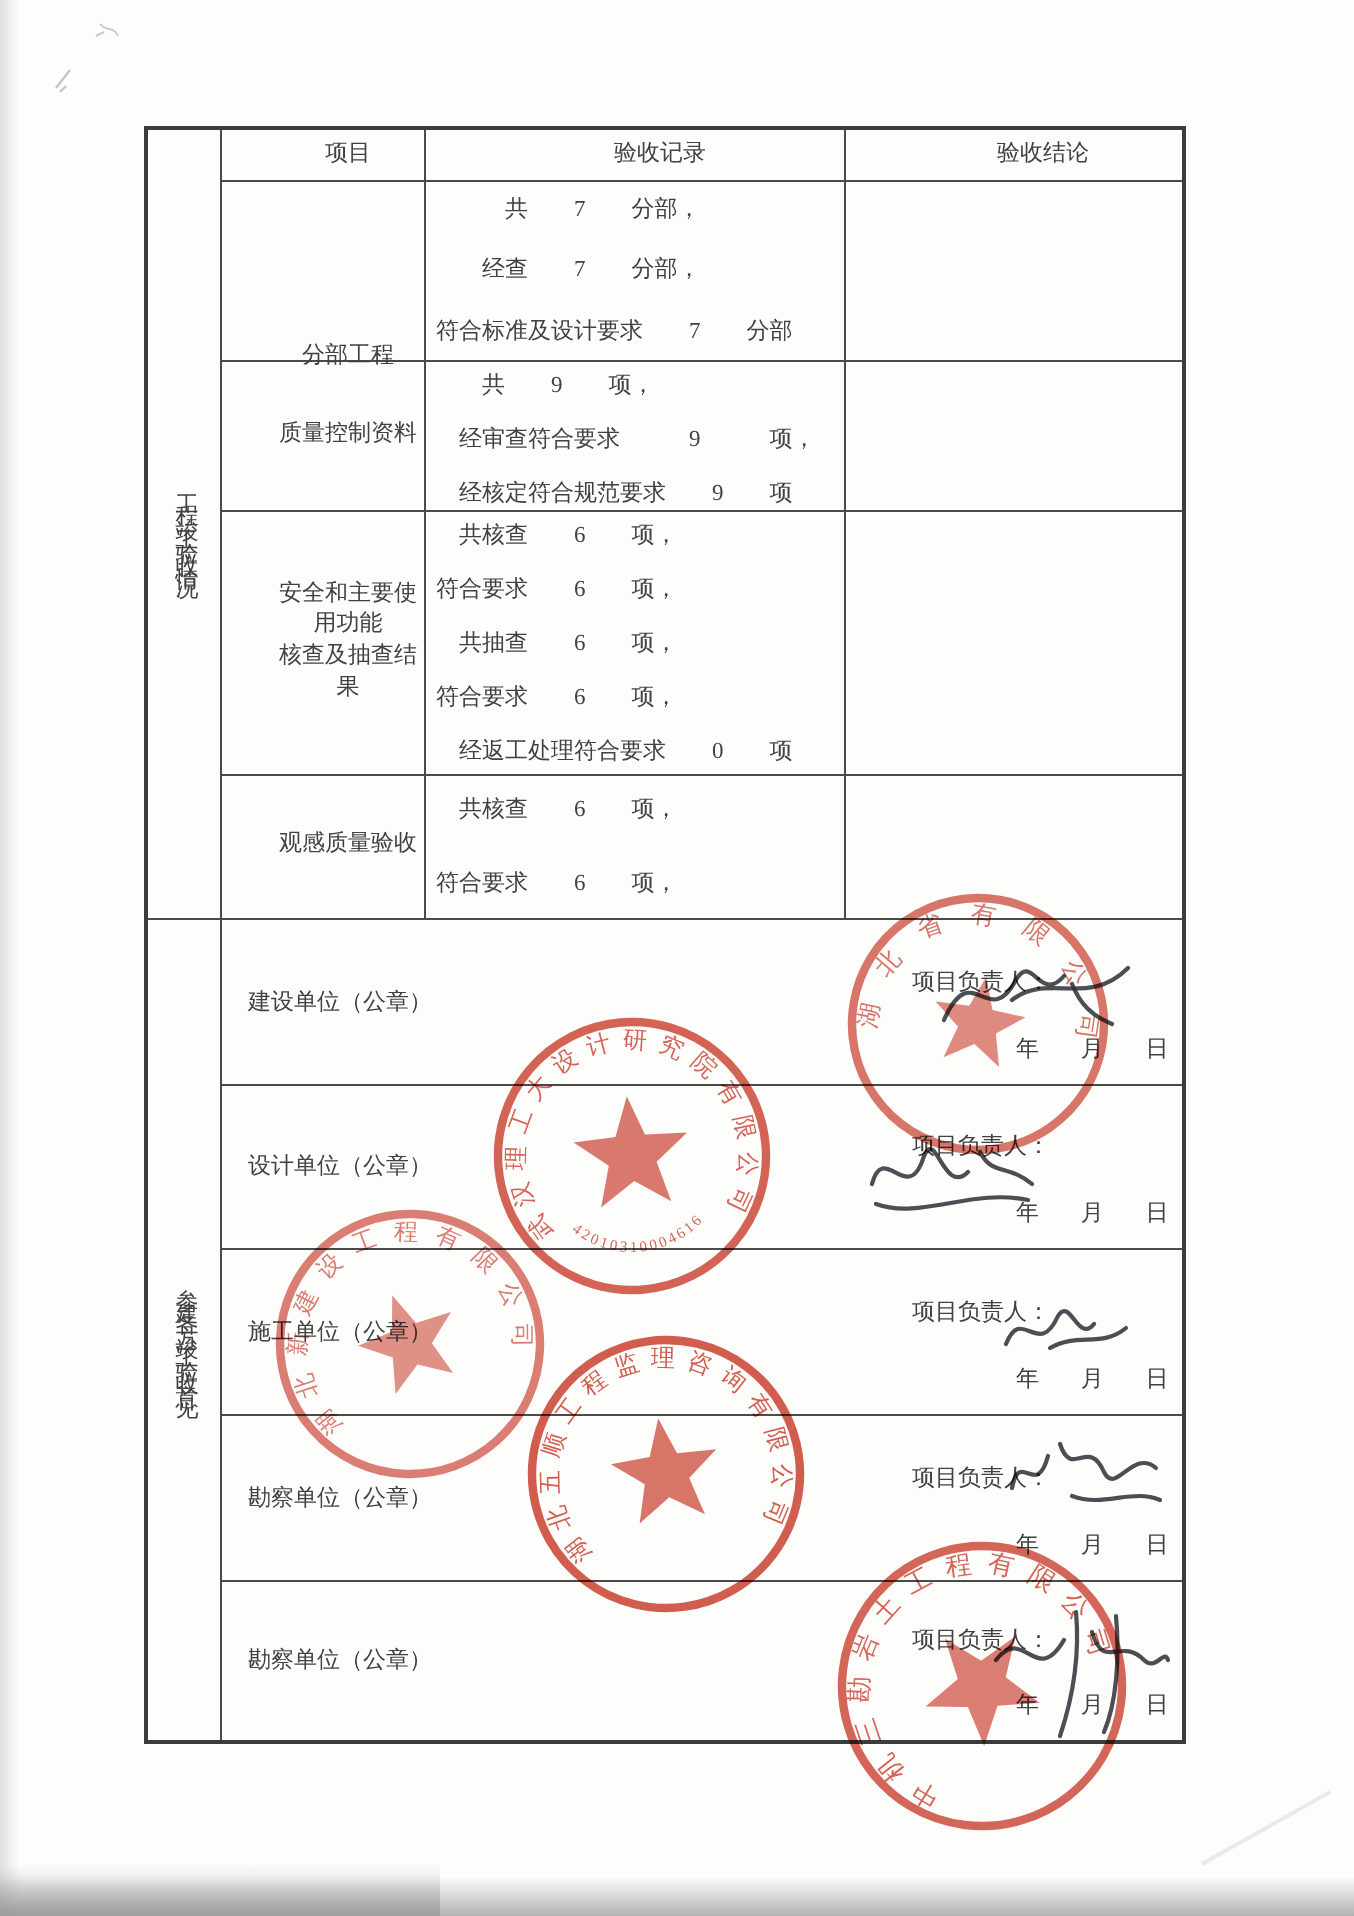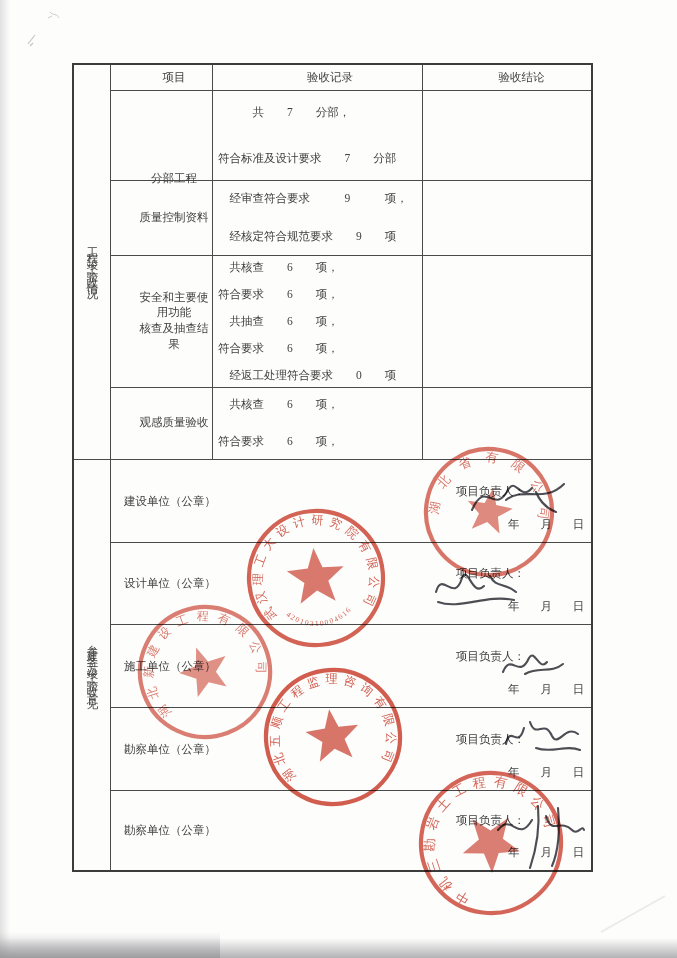--- a/index.html
+++ b/index.html
@@ -74,26 +74,28 @@
   <div class="cell" style="left:138px;top:0;width:210px;height:25px;">验收记录</div>
   <div class="cell" style="left:348px;top:0;width:173px;height:25px;">验收结论</div>
 
   <div class="vertcat" style="top:0;height:394px;">
     <span>工程竣工验收情况</span>
   </div>
 
   <div class="cell" style="left:36px;top:25px;width:102px;height:90px;margin-top:44px;">分部工程</div>
   <div class="rec" style="left:138px;top:25px;width:210px;height:90px;">
     <div>　　　共　　7　　分部，</div>
+    <div>　　经查　　7　　分部，</div>
     <div>符合标准及设计要求　　7　　分部</div>
   </div>
   <div class="cell" style="left:348px;top:25px;width:173px;height:90px;"></div>
 
   <div class="cell" style="left:36px;top:115px;width:102px;height:75px;">质量控制资料</div>
   <div class="rec" style="left:138px;top:115px;width:210px;height:75px;">
+    <div>　　共　　9　　项，</div>
     <div>　经审查符合要求　　　9　　　项，</div>
     <div>　经核定符合规范要求　　9　　项</div>
   </div>
 
   <div class="cell" style="left:36px;top:190px;width:102px;height:132px;">安全和主要使用功能
 核查及抽查结果</div>
   <div class="rec" style="left:138px;top:190px;width:210px;height:132px;">
     <div>　共核查　　6　　项，</div>
     <div>符合要求　　6　　项，</div>
     <div>　共抽查　　6　　项，</div>

